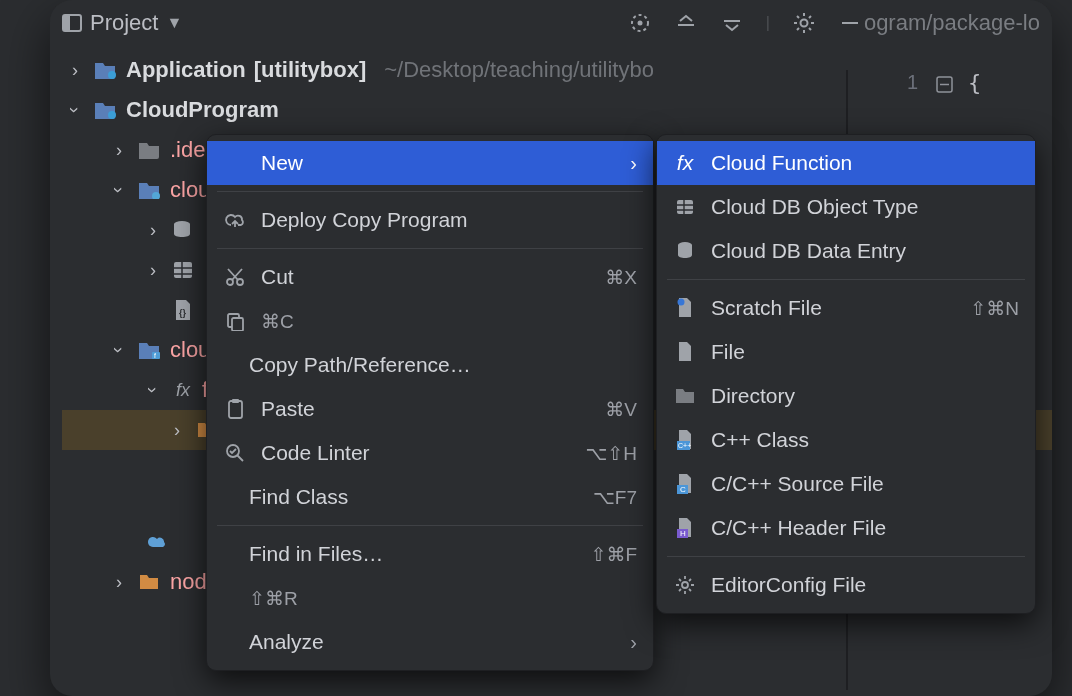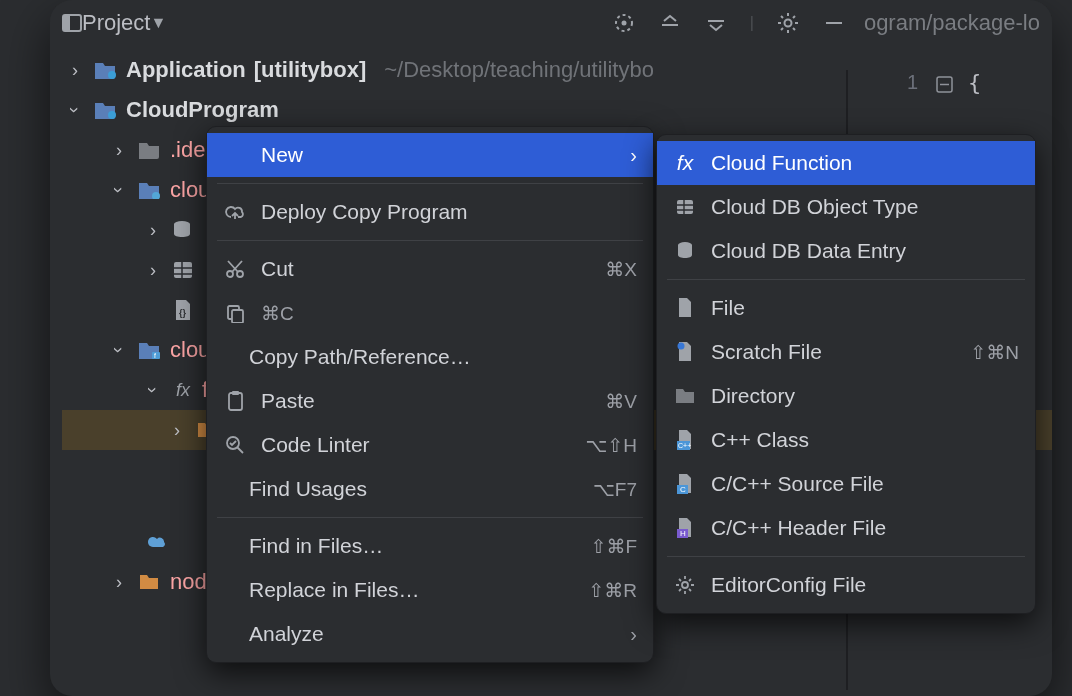--- a/index.html
+++ b/index.html
@@ -1,23 +1,23 @@
 <!DOCTYPE html>
 <html><head>
 <meta charset="utf-8">
 <style>
   * { margin:0; padding:0; box-sizing:border-box; font-family:-apple-system,"Segoe UI",sans-serif; }
   body { background:#2b2d30; color:#bcbec4; width:1072px; height:696px; overflow:hidden; position:relative; }
 
   
   .topbar { display:flex; align-items:center; height:46px; padding:0 12px; background:#2b2d30; }
-  .topbar-left { display:flex; align-items:center; font-size:22px; color:#bcbec4; }
+  .topbar-left { display:flex; align-items:center; gap:8px; font-size:22px; color:#bcbec4; }
   .topbar-right { margin-left:auto; display:flex; align-items:center; gap:22px; }
   .topbar-right .ticon { width:24px; height:24px; color:#b0b4b9; }
-  .top-tab { color:#7a7d82; font-size:22px; margin-left:18px; }
+  .top-tab { color:#7a7d82; font-size:22px; margin-left:2px; }
 
   
   .tree { padding:4px 0 0 12px; font-size:22px; line-height:38px; position:relative; }
   .row { display:flex; align-items:center; gap:8px; height:40px; padding-left:4px;}
   .row .exp { width:18px; display:inline-block; color:#bcbec4; font-size:18px; text-align:center;}
   .row .fld { width:26px; height:20px; display:inline-flex; align-items:center; justify-content:center;}
   .row .txt { color:#fca5a5; }
   .row .bold { font-weight:700; color:#d9dbde;}
   .row .path { color:#707378; margin-left:10px; }
   .indent1 { padding-left:48px;}
@@ -26,21 +26,21 @@
   .highlight-row { background:#4a402b; }
   .cut-stub { width:400px; }
 
   
   .gutter { position:absolute; top:70px; left:808px; width:60px; text-align:right; color:#6c707a; font-size:20px; font-family:Menlo,monospace;}
   .brace { position:absolute; top:70px; left:918px; color:#bcbec4; font-size:22px; font-family:Menlo,monospace;}
   .fold { position:absolute; top:76px; left:886px; color:#bcbec4;}
 
   
   .menu { position:absolute; background:#2b2d30; border:1px solid #1e1f22; border-radius:10px; box-shadow:0 10px 30px rgba(0,0,0,0.7); padding:6px 0; }
-  .menu1 { top:126px; left:206px; width:448px; }
+  .menu1 { top:134px; left:206px; width:448px; }
   .menu-item { display:flex; align-items:center; height:44px; padding:0 16px; font-size:21px; color:#d1d3d8; gap:14px; }
   .menu-item.sel { background:#2e5dd6; color:#ffffff; }
   .menu-item .micon { width:24px; display:inline-flex; justify-content:center; color:#9fa3a9;}
   .menu-item.sel .micon { color:#ffffff; }
   .menu-item .mlabel { flex:1; }
   .menu-item .short { color:#9da0a7; font-size:19px;}
   .menu-item .chev  { color:#9da0a7; font-size:20px;}
   .menu-item.sel .short, .menu-item.sel .chev { color:#ffffff; }
   .sep { height:1px; background:#3f4145; margin:6px 10px; }
   .noicon { padding-left:42px; }
@@ -285,30 +285,29 @@
         <svg width="20" height="20">
           <circle cx="8" cy="8" r="6" fill="none" stroke="#9fa3a9" stroke-width="1.8"></circle>
           <path d="M12 12l6 6" stroke="#9fa3a9" stroke-width="1.8"></path>
           <path d="M5 8l2 2 4-4" stroke="#9fa3a9" stroke-width="1.8" fill="none"></path>
         </svg>
       </span>
     <span class="mlabel">Code Linter</span>
     <span class="short">⌥⇧H</span>
   </div>
   <div class="menu-item noicon">
-    <span class="mlabel">Find Usages</span>
+    <span class="mlabel">Find Class</span>
     <span class="short">⌥F7</span>
   </div>
   <div class="sep"></div>
   <div class="menu-item noicon">
     <span class="mlabel">Find in Files…</span>
     <span class="short">⇧⌘F</span>
   </div>
   <div class="menu-item noicon">
-    <span class="mlabel">Replace in Files…</span>
     <span class="short">⇧⌘R</span>
   </div>
   <div class="menu-item noicon">
     <span class="mlabel">Analyze</span>
     <span class="chev">›</span>
   </div>
 </div>
 
 <div class="menu menu2">
   <div class="menu-item sel">
@@ -331,33 +330,33 @@
           <path d="M3 4v10c0 1.7 3.1 3 7 3s7-1.3 7-3V4" fill="#9fa3a9"></path>
         </svg>
       </span>
     <span class="mlabel">Cloud DB Data Entry</span>
   </div>
   <div class="sep"></div>
   <div class="menu-item">
     <span class="micon">
         <svg width="18" height="22">
           <path d="M3 1h8l4 4v15H3z" fill="#9fa3a9"></path>
-        </svg>
-      </span>
-    <span class="mlabel">File</span>
+          <circle cx="5" cy="5" r="3.5" fill="#3877d6"></circle>
+        </svg>
+      </span>
+    <span class="mlabel">Scratch File</span>
+    <span class="short">⇧⌘N</span>
   </div>
   <div class="menu-item">
     <span class="micon">
         <svg width="18" height="22">
           <path d="M3 1h8l4 4v15H3z" fill="#9fa3a9"></path>
-          <circle cx="5" cy="5" r="3.5" fill="#3877d6"></circle>
-        </svg>
-      </span>
-    <span class="mlabel">Scratch File</span>
-    <span class="short">⇧⌘N</span>
+        </svg>
+      </span>
+    <span class="mlabel">File</span>
   </div>
   <div class="menu-item">
     <span class="micon">
         <svg width="22" height="18">
           <path class="folder-gray" d="M2 2h7l2 3h9v11H2z"></path>
         </svg>
       </span>
     <span class="mlabel">Directory</span>
   </div>
   <div class="menu-item">

